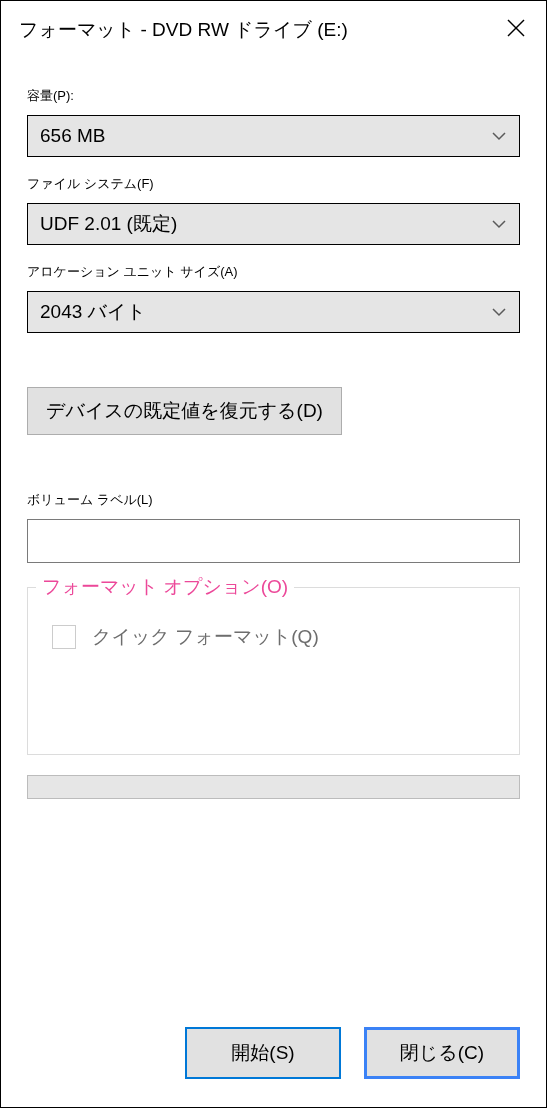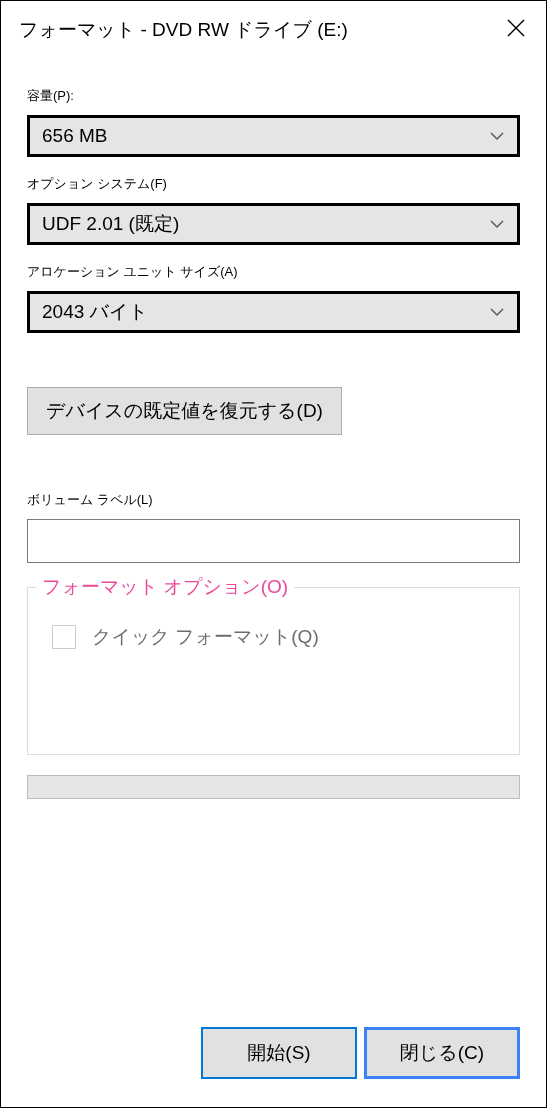--- a/index.html
+++ b/index.html
@@ -59,21 +59,21 @@
     margin-bottom: 10px;
   }
   .field-label:first-child {
     margin-top: 10px;
   }
   .dropdown {
     position: relative;
     width: 100%;
     height: 42px;
     background: #e5e5e5;
-    border: 3px solid #000000;
+    border: 1px solid #000000;
     display: flex;
     align-items: center;
     padding: 0 12px;
     cursor: pointer;
     font-size: 19px;
     color: #000;
   }
   .dropdown .chevron {
     position: absolute;
     right: 12px;
@@ -145,21 +145,21 @@
     width: 100%;
     height: 24px;
     background: #e6e6e6;
     border: 1px solid #bcbcbc;
   }
   .button-row {
     margin-top: auto;
     margin-bottom: 28px;
     display: flex;
     justify-content: flex-end;
-    gap: 7px;
+    gap: 23px;
   }
   .btn {
     min-width: 156px;
     height: 52px;
     background: #e1e1e1;
     border: 3px solid #3b82f6;
     font-size: 19px;
     font-family: inherit;
     cursor: pointer;
     display: flex;
@@ -192,21 +192,21 @@
     <div class="field-label">容量(P):</div>
     <div class="dropdown">
       <span>656 MB</span>
       <span class="chevron">
         <svg viewBox="0 0 16 10">
             <polyline points="2,2 8,8 14,2" fill="none" stroke="#5a5a5a" stroke-width="1.5"></polyline>
           </svg>
       </span>
     </div>
 
-    <div class="field-label">オプション システム(F)</div>
+    <div class="field-label">ファイル システム(F)</div>
     <div class="dropdown">
       <span>UDF 2.01 (既定)</span>
       <span class="chevron">
         <svg viewBox="0 0 16 10">
             <polyline points="2,2 8,8 14,2" fill="none" stroke="#5a5a5a" stroke-width="1.5"></polyline>
           </svg>
       </span>
     </div>
 
     <div class="field-label">アロケーション ユニット サイズ(A)</div>

